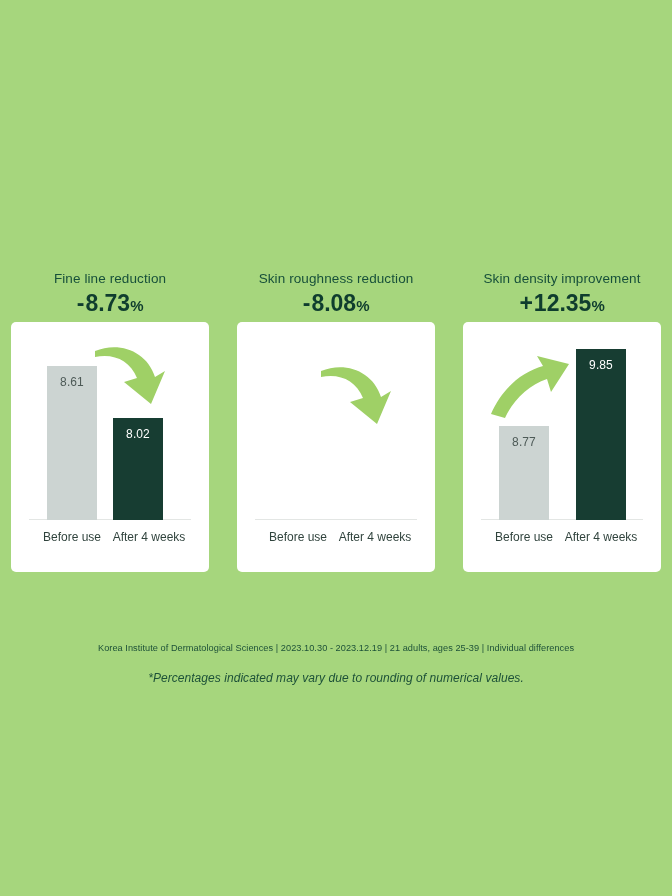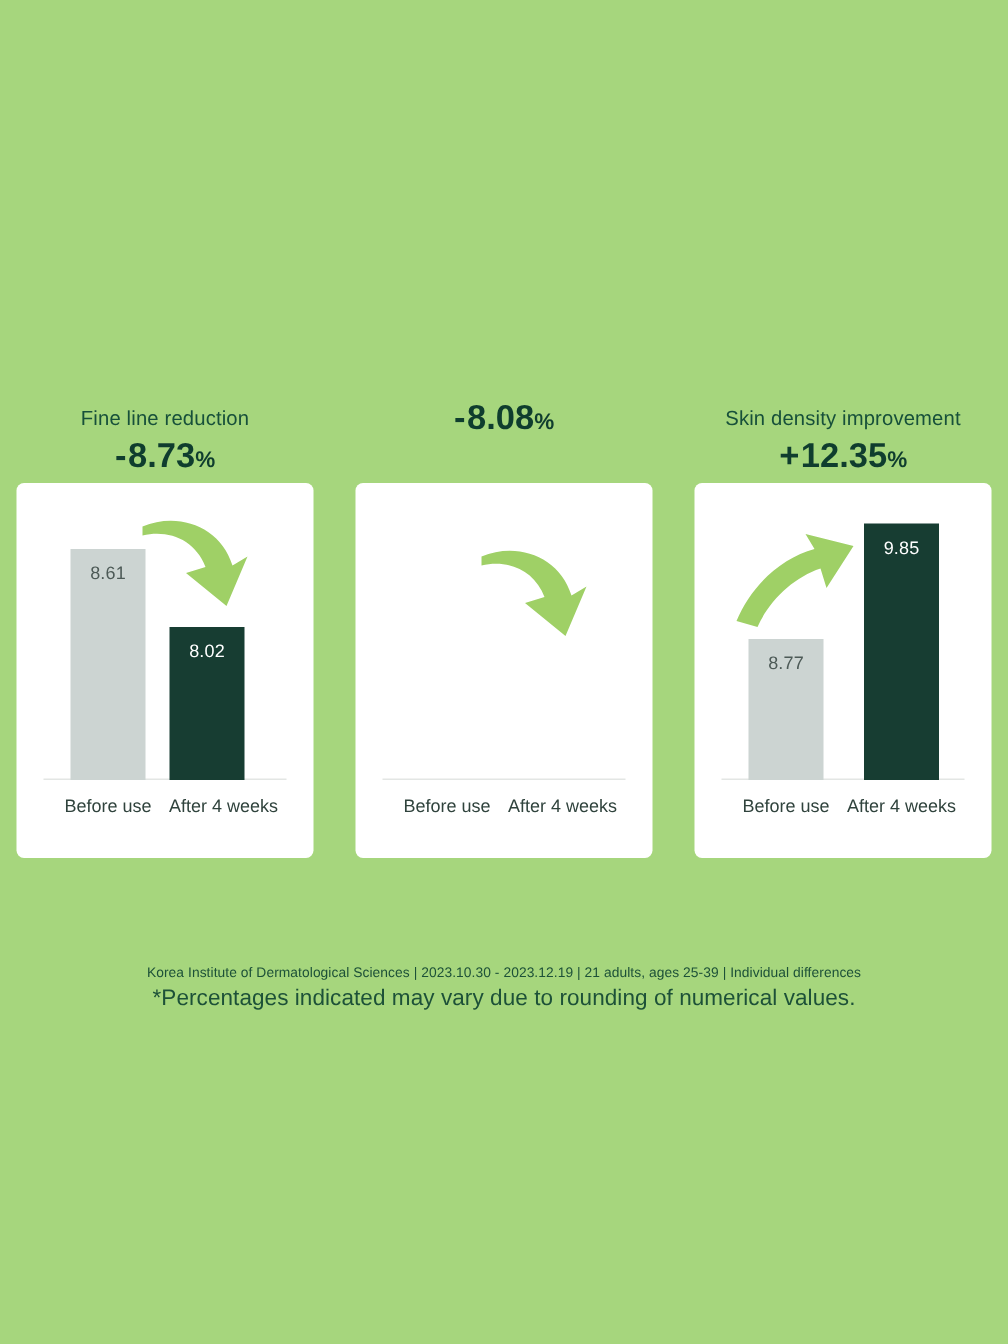--- a/index.html
+++ b/index.html
@@ -132,24 +132,25 @@
     text-align: center;
     color: #1d5138;
   }
   .foot-line1 {
     font-size: 9.2px;
     letter-spacing: 0.05px;
     line-height: 14px;
     margin-top: 33px;
   }
   .foot-line2 {
-    font-size: 15px;
+    font-size: 12px;
     letter-spacing: 0.05px;
     line-height: 14px;
-    margin-top: 4px;
+    margin-top: 16px;
+    font-style: italic;
   }
 </style>
 </head>
 <body>
 
 <div id="infographic">
 
   <div class="panels">
 
     <div class="panel">
@@ -175,20 +176,21 @@
           </svg>
 
           <div class="tick" style="left:16px; width:90px;">Before use</div>
           <div class="tick" style="left:93px; width:90px;">After 4 weeks</div>
         </div>
       </div>
     </div>
 
     <div class="panel">
       <div class="panel-header">
+        <div class="panel-title">Skin roughness reduction</div>
         <div class="panel-value">
           <span class="sign">-</span><span>8.08</span><span class="pct">%</span>
         </div>
       </div>
       <div class="card">
         <div class="plot">
           <div class="axis-line"></div>
 
 
           <svg class="arrow-svg" style="left:82px; top:42px;" width="82" height="66" viewBox="0 0 82 66">

